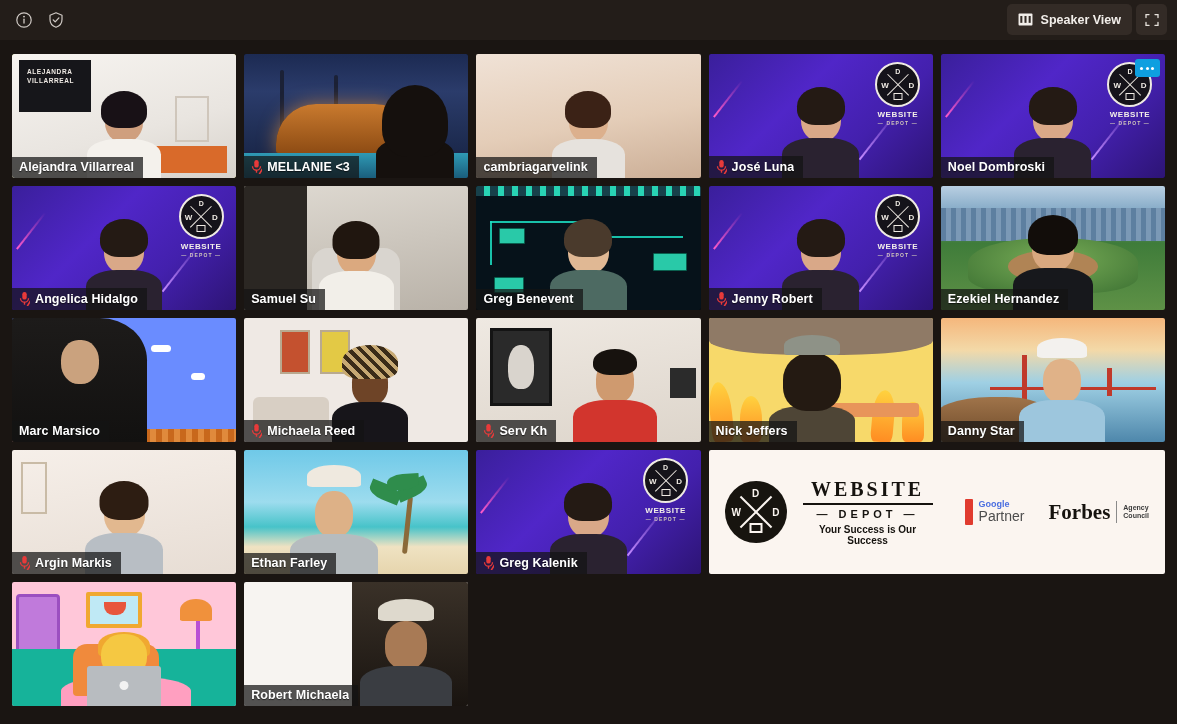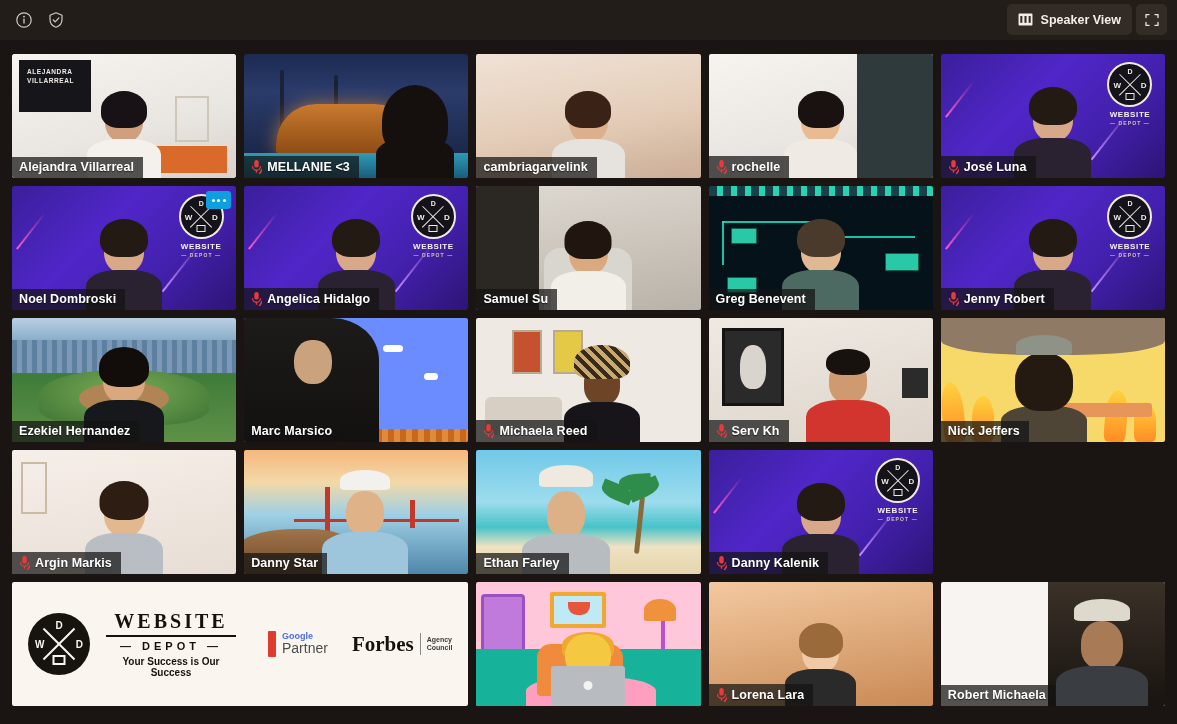--- a/index.html
+++ b/index.html
@@ -446,38 +446,20 @@
       <div class="person" style="width:92px">
       <div class="p-hair" style="left:50%;transform:translateX(-50%);top:0;width:46px;height:36.800000000000004px;background:#3b2216"></div>
       <div class="p-head" style="width:38.64px;height:46px;background:#dcb08d;margin-top:5.52px"></div>
       <div class="p-body" style="width:73.60000000000001px;height:38.64px;background:#e6e2dd"></div>
    </div>
       <div class="nameplate">
         <span class="pname">cambriagarvelink</span>
       </div>
     </div>
     <div class="tile">
-      <div class="tile-bg bg-room-white"></div>
-        <div style="position:absolute;right:0;top:0;width:34%;height:100%;background:#2e3a3c"></div>
-      <div class="person" style="width:92px">
-      <div class="p-hair" style="left:50%;transform:translateX(-50%);top:0;width:46px;height:36.800000000000004px;background:#1a1210"></div>
-      <div class="p-head" style="width:38.64px;height:46px;background:#e8bb92;margin-top:5.52px"></div>
-      <div class="p-body" style="width:73.60000000000001px;height:38.64px;background:#efeae4"></div>
-   </div>
-      <div class="nameplate">
-        <svg class="mic-muted" viewBox="0 0 11 15">
-    <rect x="3.3" y="1" width="4.4" height="7.6" rx="2.2" fill="#e83a3a"></rect>
-    <path d="M1.5 7.2 A4 4 0 0 0 9.5 7.2" stroke="#e83a3a" stroke-width="1.3" fill="none"></path>
-    <rect x="4.8" y="11" width="1.4" height="2.7" fill="#e83a3a"></rect>
-    <rect x="0.2" y="13.1" width="13.4" height="1.6" rx="0.8" fill="#e83a3a" transform="rotate(-58 5.5 7.5)"></rect>
-  </svg>
-        <span class="pname">rochelle</span>
-      </div>
-    </div>
-    <div class="tile">
       <div class="vbg-wd">
     <div class="wd-logo">
       <div class="wd-circle">
         <span class="tp">D</span>
         <span class="lt">W</span>
         <span class="rt">D</span>
         <span class="x1"></span>
             <span class="x2"></span>
         <span class="bt"></span>
       </div>
@@ -714,52 +696,52 @@
           <div class="p-head" style="width:38px;height:46px;background:#d5a37c;margin-top:20px"></div>
           <div class="p-body" style="width:86px;height:36px;background:#4e4536"></div>
         </div>
         <div style="position:absolute;left:46%;top:14%;transform:translateX(-50%);width:56px;height:20px;
                     background:#8e9287;border-radius:50% 50% 10% 10%"></div>
       <div class="nameplate">
         <span class="pname">Nick Jeffers</span>
       </div>
     </div>
     <div class="tile">
+      <div class="sc-ggb">
+        <div class="tower" style="left:36%;top:30%;height:46px"></div>
+        <div class="tower" style="left:74%;top:40%;height:28px"></div>
+        <div class="bridge-deck"></div>
+        <div class="hill"></div>
+      </div>
+      <div class="person" style="left:54%;width:96px">
+          <div class="p-head" style="width:38px;height:44px;background:#e0b288;margin-top:22px"></div>
+          <div class="p-body" style="width:86px;height:42px;background:#9dc6dd"></div>
+        </div>
+        <div style="position:absolute;left:54%;top:16%;transform:translateX(-50%);width:50px;height:20px;
+                    background:#f3f1ee;border-radius:50% 50% 12% 12%"></div>
+      <div class="nameplate">
+        <span class="pname">Danny Star</span>
+      </div>
+    </div>
+    <div class="tile">
       <div class="tile-bg bg-room-pinkw"></div>
         <div style="position:absolute;left:4%;top:10%;width:26px;height:52px;border:2px solid #c9bba6"></div>
       <div class="person" style="width:98px">
       <div class="p-hair" style="left:50%;transform:translateX(-50%);top:0;width:49px;height:39.2px;background:#2d1d12"></div>
       <div class="p-head" style="width:41.16px;height:49px;background:#e2b88f;margin-top:5.88px"></div>
       <div class="p-body" style="width:78.4px;height:41.16px;background:#b8bec4"></div>
    </div>
       <div class="nameplate">
         <svg class="mic-muted" viewBox="0 0 11 15">
     <rect x="3.3" y="1" width="4.4" height="7.6" rx="2.2" fill="#e83a3a"></rect>
     <path d="M1.5 7.2 A4 4 0 0 0 9.5 7.2" stroke="#e83a3a" stroke-width="1.3" fill="none"></path>
     <rect x="4.8" y="11" width="1.4" height="2.7" fill="#e83a3a"></rect>
     <rect x="0.2" y="13.1" width="13.4" height="1.6" rx="0.8" fill="#e83a3a" transform="rotate(-58 5.5 7.5)"></rect>
   </svg>
         <span class="pname">Argin Markis</span>
-      </div>
-    </div>
-    <div class="tile">
-      <div class="sc-ggb">
-        <div class="tower" style="left:36%;top:30%;height:46px"></div>
-        <div class="tower" style="left:74%;top:40%;height:28px"></div>
-        <div class="bridge-deck"></div>
-        <div class="hill"></div>
-      </div>
-      <div class="person" style="left:54%;width:96px">
-          <div class="p-head" style="width:38px;height:44px;background:#e0b288;margin-top:22px"></div>
-          <div class="p-body" style="width:86px;height:42px;background:#9dc6dd"></div>
-        </div>
-        <div style="position:absolute;left:54%;top:16%;transform:translateX(-50%);width:50px;height:20px;
-                    background:#f3f1ee;border-radius:50% 50% 12% 12%"></div>
-      <div class="nameplate">
-        <span class="pname">Danny Star</span>
       </div>
     </div>
     <div class="tile">
       <div class="sc-beach">
         <div class="palm-trunk"></div>
         <div class="frond" style="right:18%;bottom:62%;transform:rotate(-24deg)"></div>
         <div class="frond" style="right:30%;bottom:60%;transform:rotate(22deg) scaleX(-1)"></div>
         <div class="frond" style="right:22%;bottom:68%;transform:rotate(-4deg)"></div>
       </div>
       <div class="person" style="left:40%;width:96px">
@@ -792,21 +774,21 @@
       <div class="p-head" style="width:40.32px;height:48px;background:#d9a888;margin-top:5.76px"></div>
       <div class="p-body" style="width:76.80000000000001px;height:40.32px;background:#2a2230"></div>
    </div>
       <div class="nameplate">
         <svg class="mic-muted" viewBox="0 0 11 15">
     <rect x="3.3" y="1" width="4.4" height="7.6" rx="2.2" fill="#e83a3a"></rect>
     <path d="M1.5 7.2 A4 4 0 0 0 9.5 7.2" stroke="#e83a3a" stroke-width="1.3" fill="none"></path>
     <rect x="4.8" y="11" width="1.4" height="2.7" fill="#e83a3a"></rect>
     <rect x="0.2" y="13.1" width="13.4" height="1.6" rx="0.8" fill="#e83a3a" transform="rotate(-58 5.5 7.5)"></rect>
   </svg>
-        <span class="pname">Danny Kalenik</span>
+        <span class="pname">Greg Kalenik</span>
       </div>
     </div>
     <div class="tile wide">
       <div style="position:absolute;inset:0;background:#fbf5f0;display:flex;align-items:center;
                 gap:16px;padding:0 16px">
     <div style="width:62px;height:62px;border-radius:50%;background:#17140f;position:relative;flex:0 0 auto">
       <span style="position:absolute;left:50%;top:50%;transform:translate(-50%,-50%) rotate(45deg);width:44px;height:2px;background:#fbf5f0"></span>
       <span style="position:absolute;left:50%;top:50%;transform:translate(-50%,-50%) rotate(-45deg);width:44px;height:2px;background:#fbf5f0"></span>
       <span style="position:absolute;left:50%;top:7px;transform:translateX(-50%);color:#fbf5f0;font-size:10px;font-weight:700">D</span>
       <span style="position:absolute;left:7px;top:50%;transform:translateY(-50%);color:#fbf5f0;font-size:10px;font-weight:700">W</span>
@@ -845,37 +827,20 @@
         <div class="floor"></div>
         <div class="rug"></div>
         <div class="chair"></div>
         <div class="hair-c"></div>
         <div class="head-c"></div>
         <div class="laptop"></div>
         <div class="apple"></div>
       </div>
     </div>
     <div class="tile">
-      <div class="tile-bg" style="background:linear-gradient(170deg,#f3c9a0,#c98a55)"></div>
-      <div class="person" style="width:88px">
-      <div class="p-hair" style="left:50%;transform:translateX(-50%);top:0;width:44px;height:35.2px;background:#9a6a3a"></div>
-      <div class="p-head" style="width:36.96px;height:44px;background:#f0c9a6;margin-top:5.279999999999999px"></div>
-      <div class="p-body" style="width:70.4px;height:36.96px;background:#2a2a2a"></div>
-   </div>
-      <div class="nameplate">
-        <svg class="mic-muted" viewBox="0 0 11 15">
-    <rect x="3.3" y="1" width="4.4" height="7.6" rx="2.2" fill="#e83a3a"></rect>
-    <path d="M1.5 7.2 A4 4 0 0 0 9.5 7.2" stroke="#e83a3a" stroke-width="1.3" fill="none"></path>
-    <rect x="4.8" y="11" width="1.4" height="2.7" fill="#e83a3a"></rect>
-    <rect x="0.2" y="13.1" width="13.4" height="1.6" rx="0.8" fill="#e83a3a" transform="rotate(-58 5.5 7.5)"></rect>
-  </svg>
-        <span class="pname">Lorena Lara</span>
-      </div>
-    </div>
-    <div class="tile">
       <div class="sc-plain-white"></div>
         <div class="sc-split-dark"></div>
       <div class="person" style="left:72%;width:100px">
             <div class="p-head" style="width:42px;height:48px;background:#a87a55;margin-top:24px"></div>
             <div class="p-body" style="width:92px;height:40px;background:#3a3d42"></div>
           </div>
           <div style="position:absolute;left:72%;top:14%;transform:translateX(-50%);width:56px;height:22px;
                       background:#ded9cd;border-radius:50% 50% 12% 12%"></div>
       <div class="nameplate">
         <span class="pname">Robert Michaela</span>

